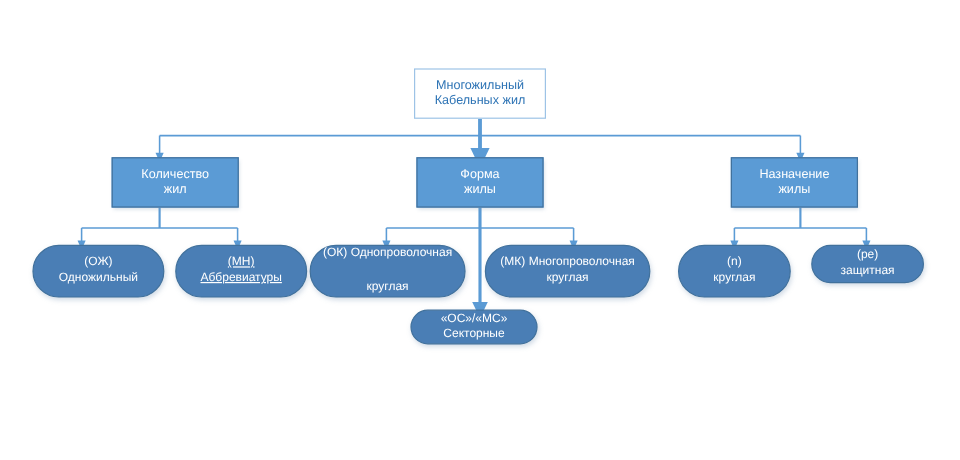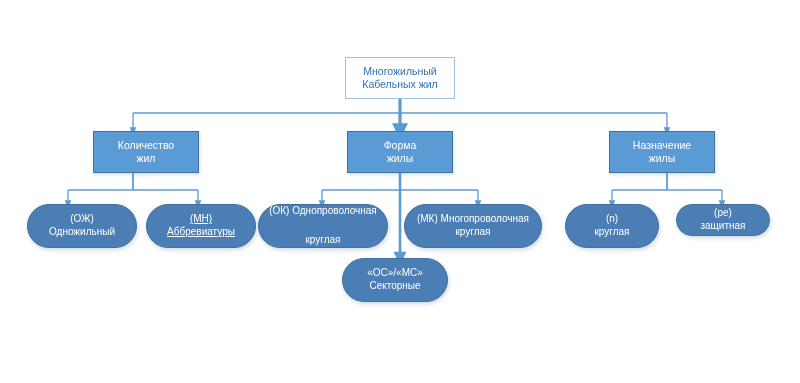--- a/index.html
+++ b/index.html
@@ -178,18 +178,18 @@
   <div class="node leaf" style="left:565px; top:204px; width:94px; height:44px;">
     <span class="ln">(n)</span>
     <span class="ln">круглая</span>
   </div>
 
   <div class="node leaf" style="left:676px; top:204px; width:94px; height:32px;">
     <span class="ln">(ре)</span>
     <span class="ln">защитная</span>
   </div>
 
-  <div class="node leaf" style="left:342px; top:258px; width:106px; height:44px;">
+  <div class="node leaf" style="left:342px; top:258px; width:106px; height:29px;">
     <span class="ln">«ОС»/«МС»</span>
     <span class="ln">Секторные</span>
   </div>
 
 </div>
 
 </body></html>

